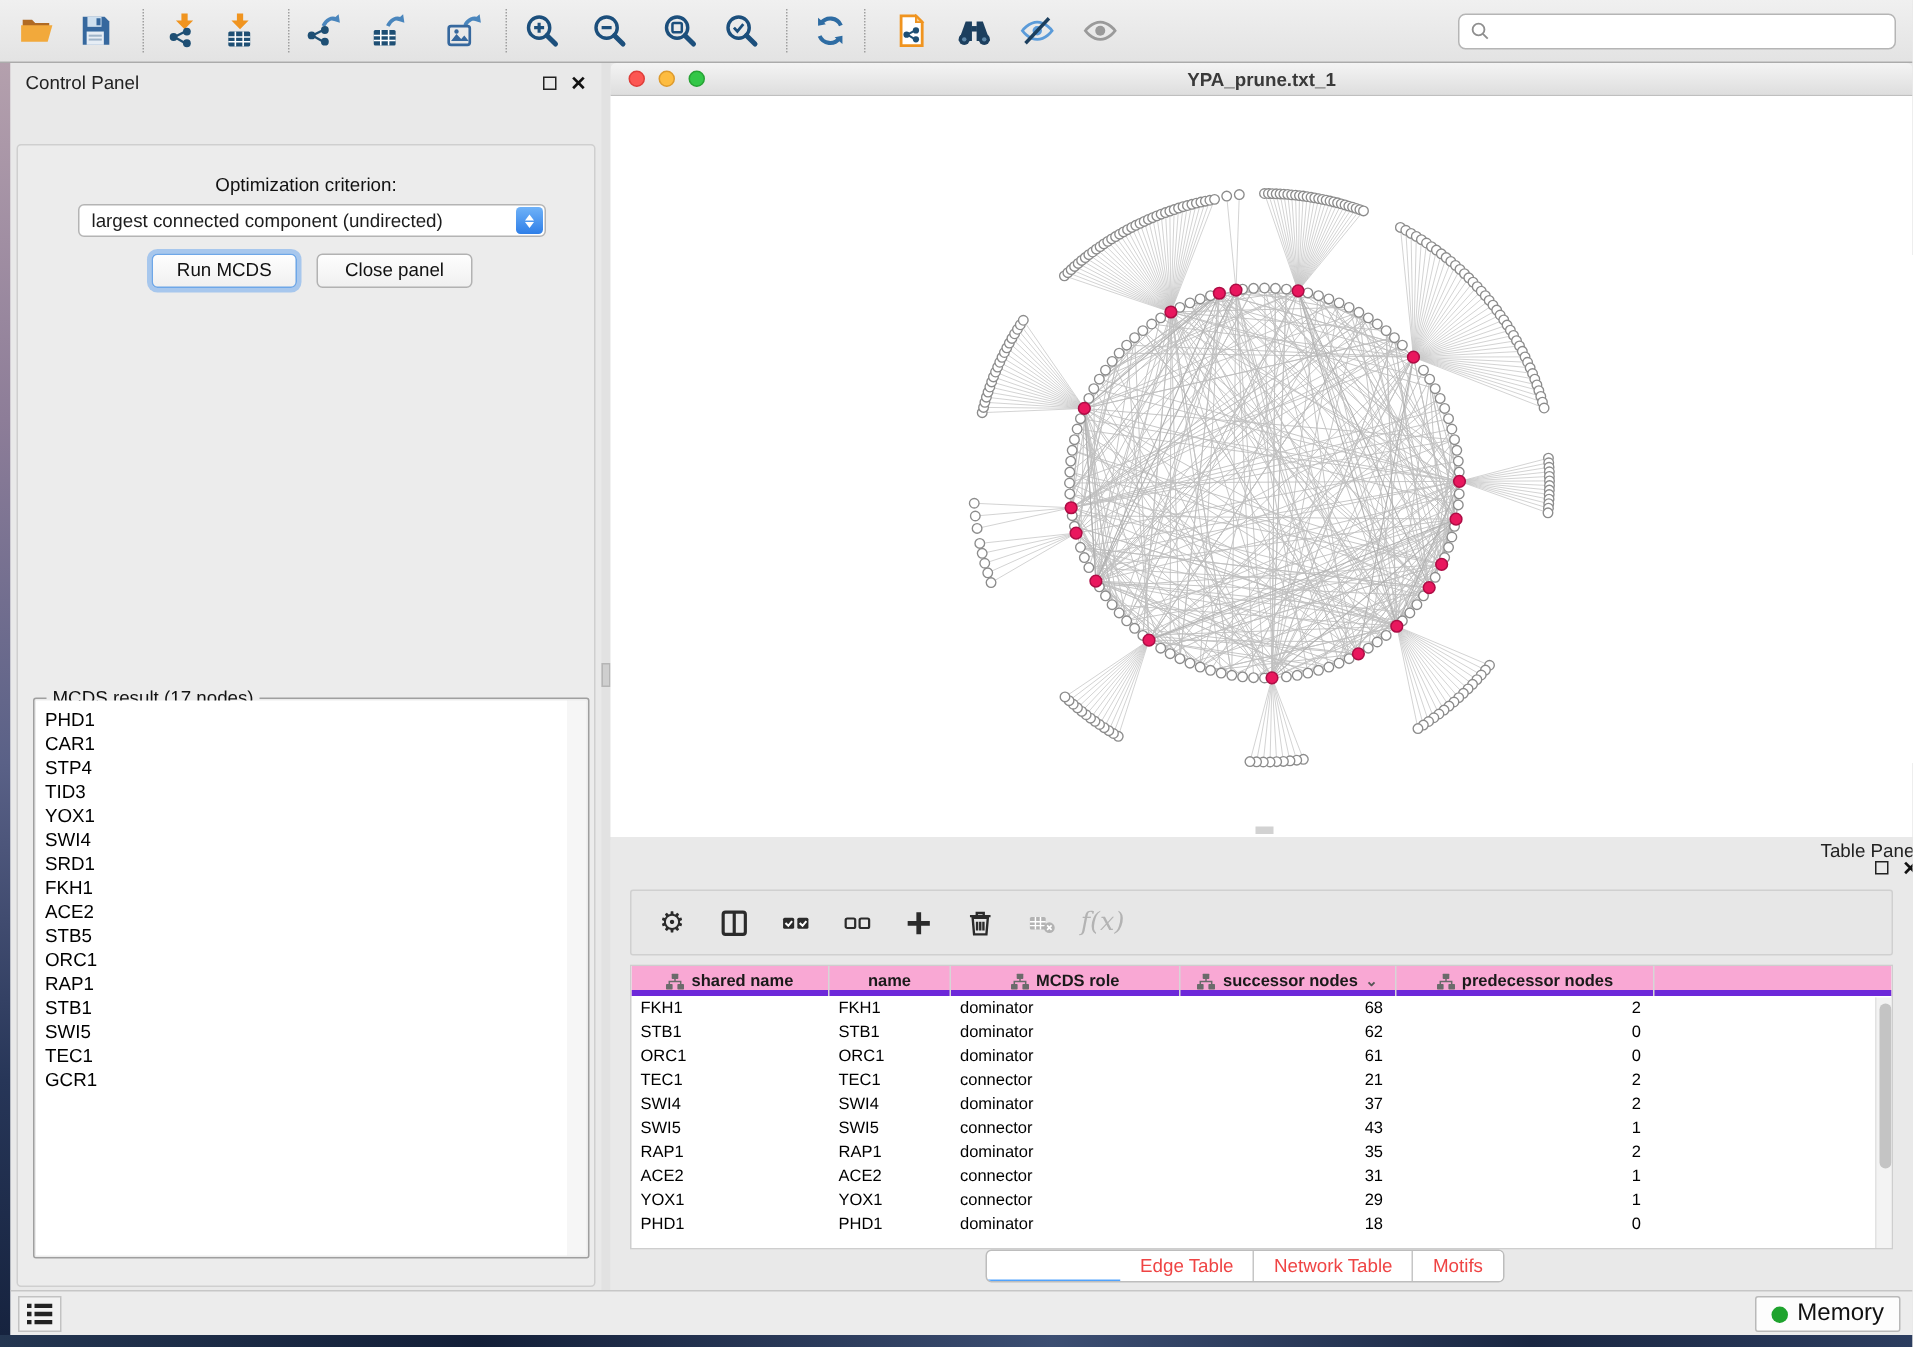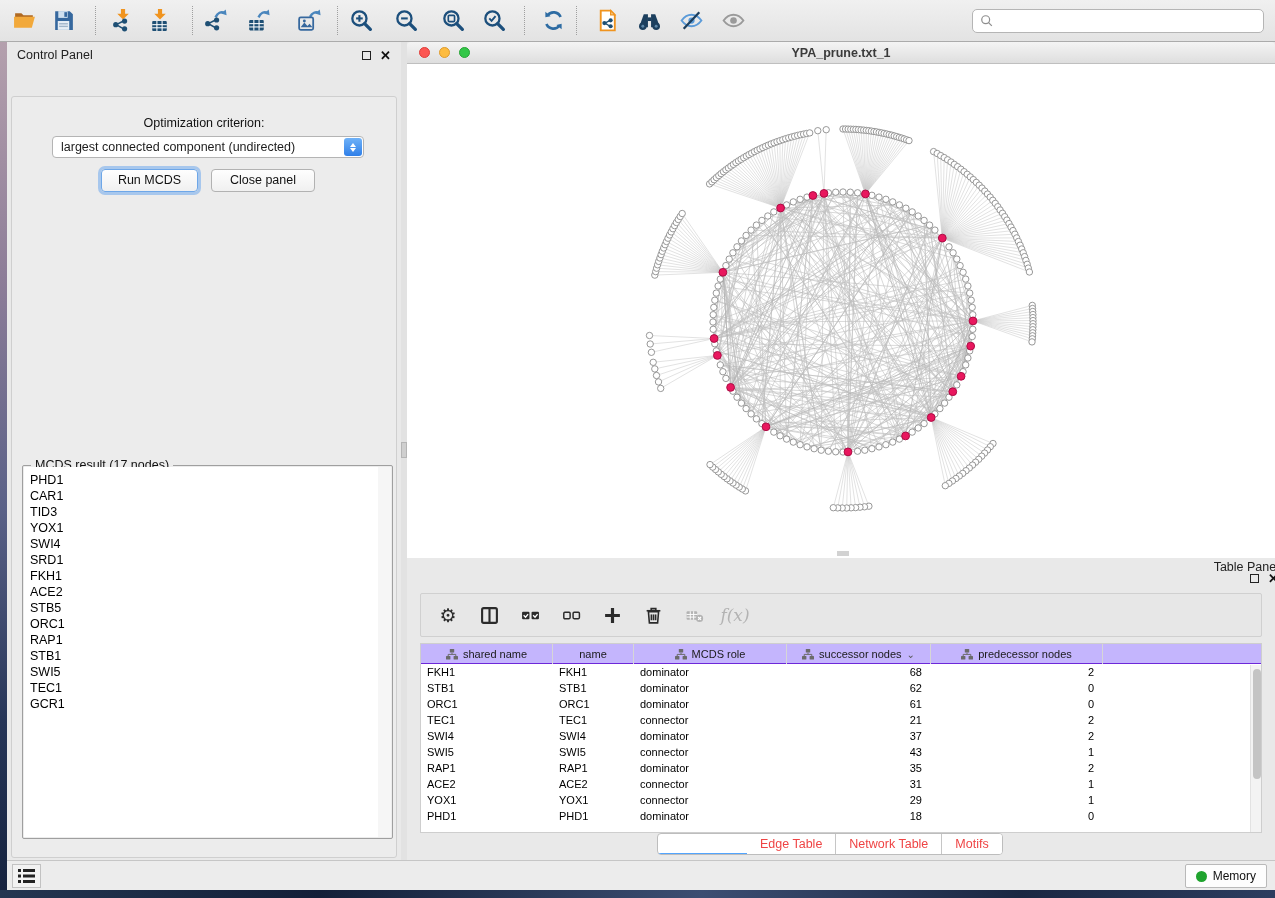--- a/index.html
+++ b/index.html
@@ -97,21 +97,21 @@
                  align-items:flex-end; padding:0 12px;flex-direction:column; }
   .tp-toolbar { position:absolute; left:13px; top:33px; width:842px; height:44px; background:#e7e7e7;
                 border:1px solid #d0d0d0; border-radius:2px; display:flex; align-items:center;
                 padding-left:17px; gap:21px; }
   .tp-tool { width:20px; height:20px; display:flex; align-items:center; justify-content:center; }
   .tp-tool svg { width:19px; height:19px; }
   .gear-glyph { font-size:19px; color:#2b2b2b; line-height:19px; }
   .fx-glyph { font-family:"DejaVu Serif", serif; font-style:italic; font-size:17px; color:#b3b3b3; }
   .tp-table { position:absolute; left:13px; top:83px; width:842px; height:190px; background:#fff;
               border:1px solid #cecece; overflow:hidden; }
-  .tp-header { display:flex; height:20px; background:#c4b5fd; border-bottom:1px solid #6d28d9; }
+  .tp-header { display:flex; height:20px; background:#f9a8d4; border-bottom:4px solid #6d28d9;font-weight:bold; }
   .tp-hcell { display:flex; align-items:center; justify-content:center; gap:5px; font-size:11px;
               color:#1a1a1a; border-right:1px solid #d6d6d6; height:20px; overflow:hidden; }
   .tp-hcell svg { width:12px; height:11px; flex:0 0 auto; }
   .sort-chev { font-size:10px; color:#555; }
   .tp-row { display:flex; height:16px; }
   .tp-cell { font-size:11px; color:#000; line-height:16px; padding:0 6px; overflow:hidden;
              white-space:nowrap; }
   .tp-cell.num { text-align:right; padding-right:9px; }
   .tp-vscroll { position:absolute; right:0; top:21px; width:11px; height:168px; background:#f3f3f3;
                 border-left:1px solid #e2e2e2; }
@@ -124,21 +124,21 @@
   .tp-tab:last-child { border-right:none; }
   .tp-tab.active { background:linear-gradient(#55a6fe,#2f8bf5); color:#fff; border-right:none;margin-top:19px; }
 
   
   .status-bar { position:absolute; left:7px; top:860px; width:1268px; height:30px; background:#ececec;
                 border-top:1px solid #c6c6c6; }
   .list-btn { position:absolute; left:5px; top:3px; width:29px; height:24px; background:#f2f2f2;
               border:1px solid #c2c2c2; display:flex; align-items:center; justify-content:center; }
   .memory-btn { position:absolute; right:8px; top:3px; height:24px; background:#fdfdfd;
                 border:1px solid #b9b9b9; border-radius:2px; display:flex; align-items:center;
-                gap:6px; padding:0 10px; font-size:12px; color:#111; }
+                gap:6px; padding:0 10px; font-size:16px; color:#111; }
   .mem-dot { width:11px; height:11px; border-radius:50%; background:#1fa32e; }
 </style>
 </head>
 <body>
 
 <div class="toolbar">
   <span class="tbtn" style="left:11px">
     <svg viewBox="0 0 24 24">
         <path d="M3 5h6l2 2h9v3H3z" fill="#b06a23"></path>
         <path d="M2 8.5h20l-3 10.5H2z" fill="#f2a93b"></path>
@@ -324,20 +324,21 @@
     </div>
     <div class="btn-row">
       <button class="pushbtn focused" id="run-btn">Run MCDS</button>
       <button class="pushbtn" id="closep-btn">Close panel</button>
     </div>
     <div class="result-group">
       <span class="result-legend">MCDS result (17 nodes)</span>
       <div class="result-list" id="result-list">
           <div class="result-item">PHD1</div>
           <div class="result-item">CAR1</div>
+          <div class="result-item">STP4</div>
           <div class="result-item">TID3</div>
           <div class="result-item">YOX1</div>
           <div class="result-item">SWI4</div>
           <div class="result-item">SRD1</div>
           <div class="result-item">FKH1</div>
           <div class="result-item">ACE2</div>
           <div class="result-item">STB5</div>
           <div class="result-item">ORC1</div>
           <div class="result-item">RAP1</div>
           <div class="result-item">STB1</div>

